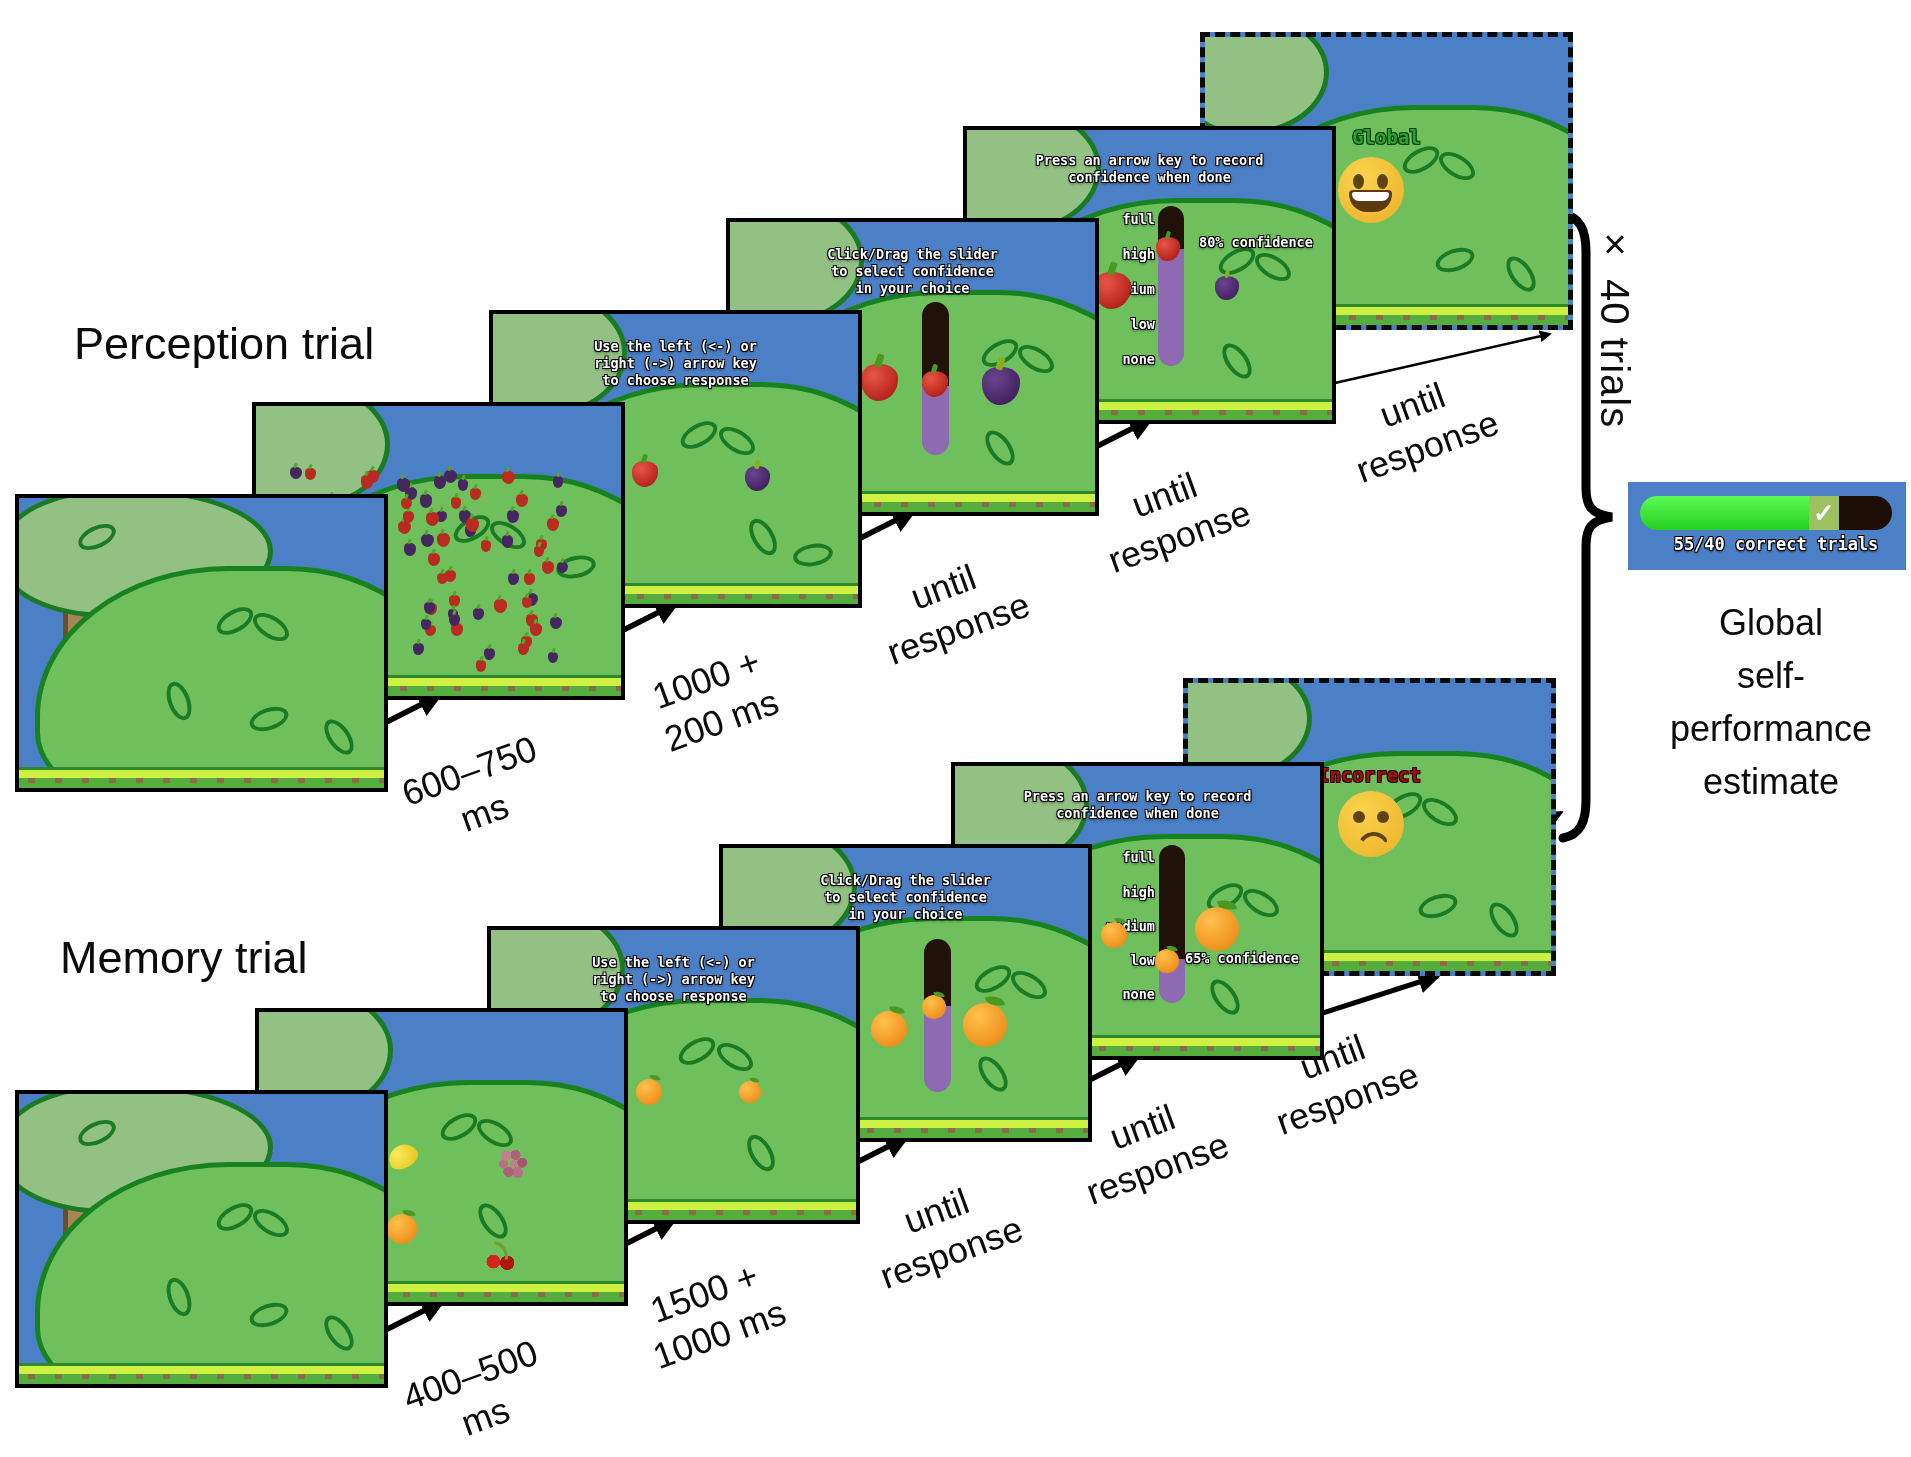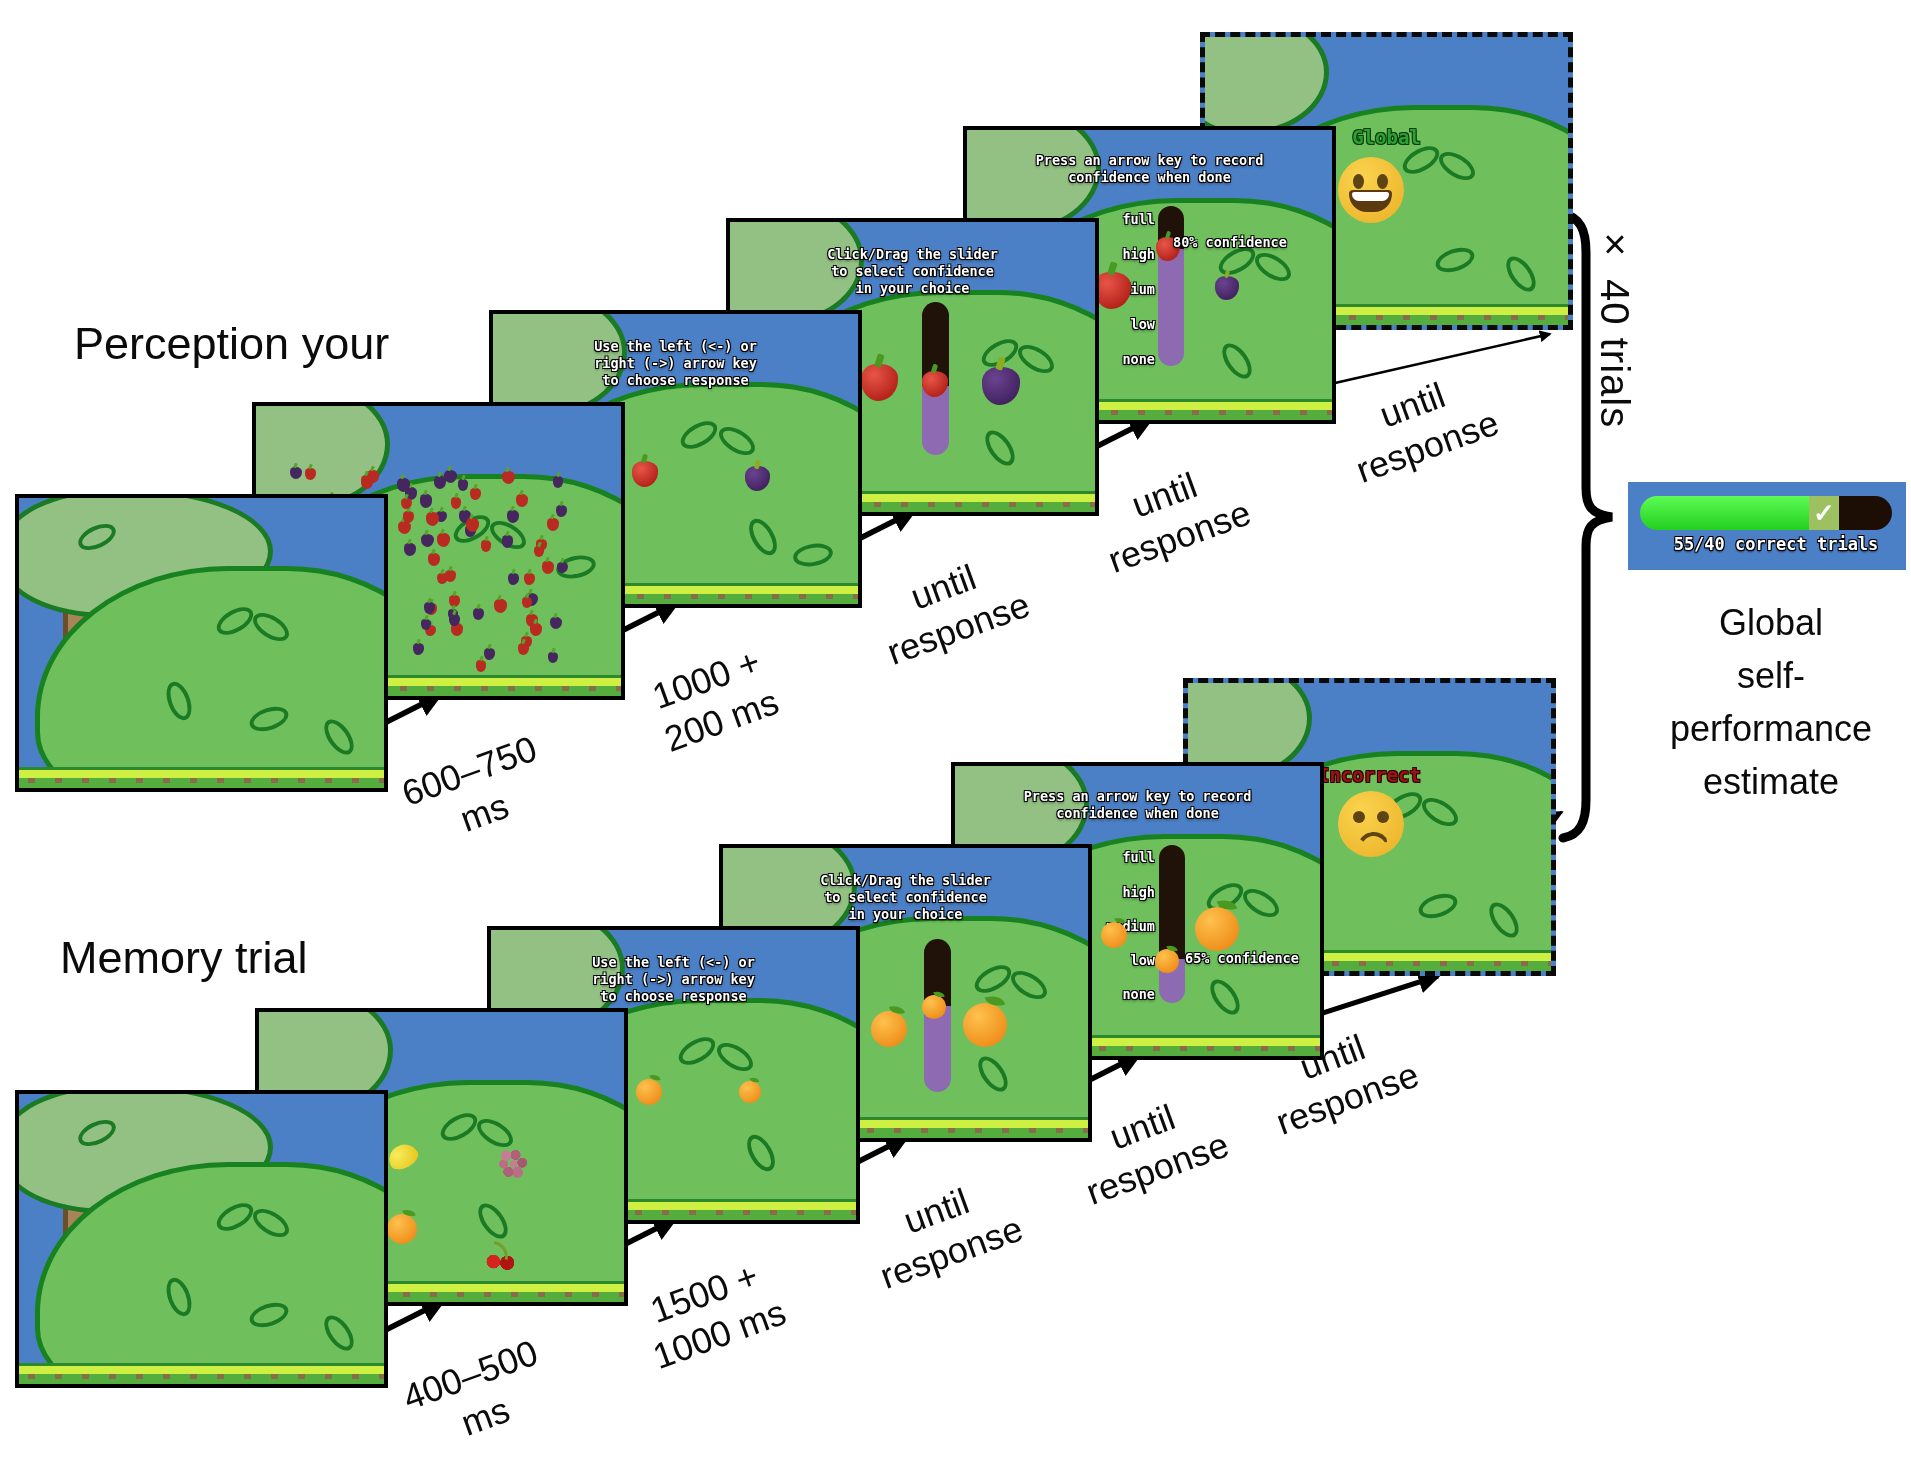--- a/index.html
+++ b/index.html
@@ -128,21 +128,21 @@
     <line x1="572" y1="1271" x2="675" y2="1219" stroke="#000" stroke-width="5.5" marker-end="url(#ah)"></line>
     <line x1="804" y1="1189" x2="907" y2="1137" stroke="#000" stroke-width="5.5" marker-end="url(#ah)"></line>
     <line x1="1036" y1="1107" x2="1139" y2="1055" stroke="#000" stroke-width="5.5" marker-end="url(#ah)"></line>
     <line x1="1245" y1="1038" x2="1438" y2="976" stroke="#000" stroke-width="5" marker-end="url(#ah)"></line>
     <line x1="1462" y1="864" x2="1562" y2="812" stroke="#000" stroke-width="2.6" marker-end="url(#ah)"></line>
 
     <path d="M 1563 214 C 1580 217 1586 230 1586 252 L 1586 488 C 1586 506 1591 514 1612 517
              C 1591 520 1586 528 1586 546 L 1586 800 C 1586 822 1580 835 1563 838" fill="none" stroke="#000" stroke-width="9" stroke-linecap="round"></path>
   </svg>
 
-  <div class="row-title" style="left:74px;top:318px;">Perception your</div>
+  <div class="row-title" style="left:74px;top:318px;">Perception trial</div>
   <div class="row-title" style="left:60px;top:932px;">Memory trial</div>
 
   <div class="panel" style="left:15px;top:494px;z-index:16;">
     <div class="trunk" style="left:44px;top:96px;width:62px;height:200px;"></div>
     <div class="canopy" style="left:-18px;top:-10px;width:262px;height:120px;"></div>
     <div class="lf" style="left:58px;top:28px;transform:rotate(-25deg);"></div>
     <div class="bush"></div>
     <div class="lf" style="left:196px;top:112px;transform:rotate(-30deg);"></div>
     <div class="lf" style="left:232px;top:118px;transform:rotate(32deg);"></div>
     <div class="lf" style="left:140px;top:192px;transform:rotate(70deg);"></div>
@@ -300,21 +300,21 @@
       <div>Press an arrow key to record</div>
       <div>confidence when done</div>
     </div>
     <div class="vslider" style="left:191px;top:76px;height:160px;width:26px;background:linear-gradient(#201208 0 27%,#8d6ab2 27% 100%);"></div>
     <div class="gtext clabel" style="left:28px;top:81px;">full</div>
     <div class="gtext clabel" style="left:28px;top:116px;">high</div>
     <div class="gtext clabel" style="left:28px;top:151px;">medium</div>
     <div class="gtext clabel" style="left:28px;top:186px;">low</div>
     <div class="gtext clabel" style="left:28px;top:221px;">none</div>
     <div class="fruit rasp" style="left:189px;top:107px;width:24px;height:24px;"></div>
-    <div class="gtext confval" style="left:206px;top:104px;">80% confidence</div>
+    <div class="gtext confval" style="left:232px;top:104px;">80% confidence</div>
     <div class="fruit rasp" style="left:127px;top:142px;width:37px;height:37px;"></div>
     <div class="fruit blackb" style="left:248px;top:146px;width:24px;height:24px;"></div>
     <div class="ground-lime"></div>
       <div class="ground-dirt"></div>
   </div>
 
   <div class="panel dashed" style="left:1200px;top:32px;z-index:11;">
     <div class="canopy" style="left:-26px;top:-24px;width:140px;height:112px;"></div>
     <div class="bush"></div>
     <div class="lf" style="left:196px;top:112px;transform:rotate(-30deg);"></div>

